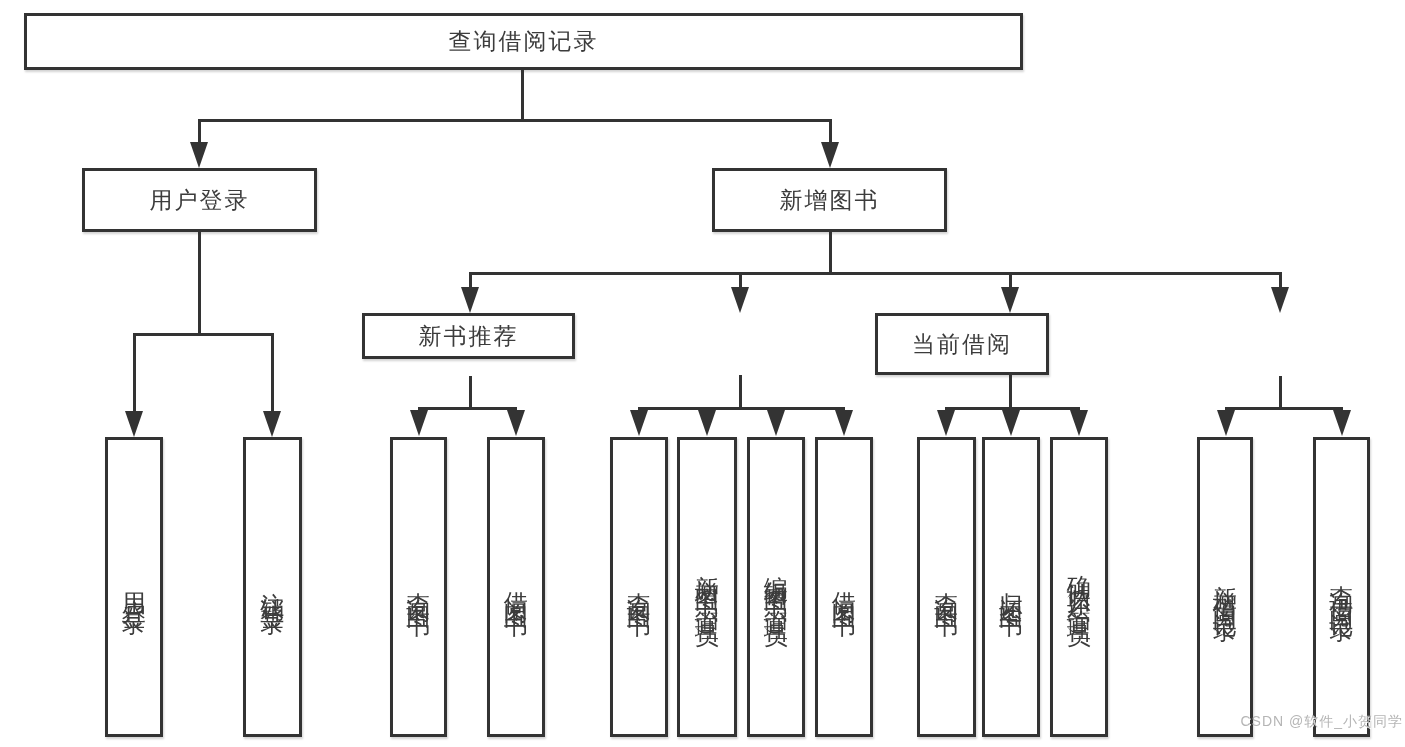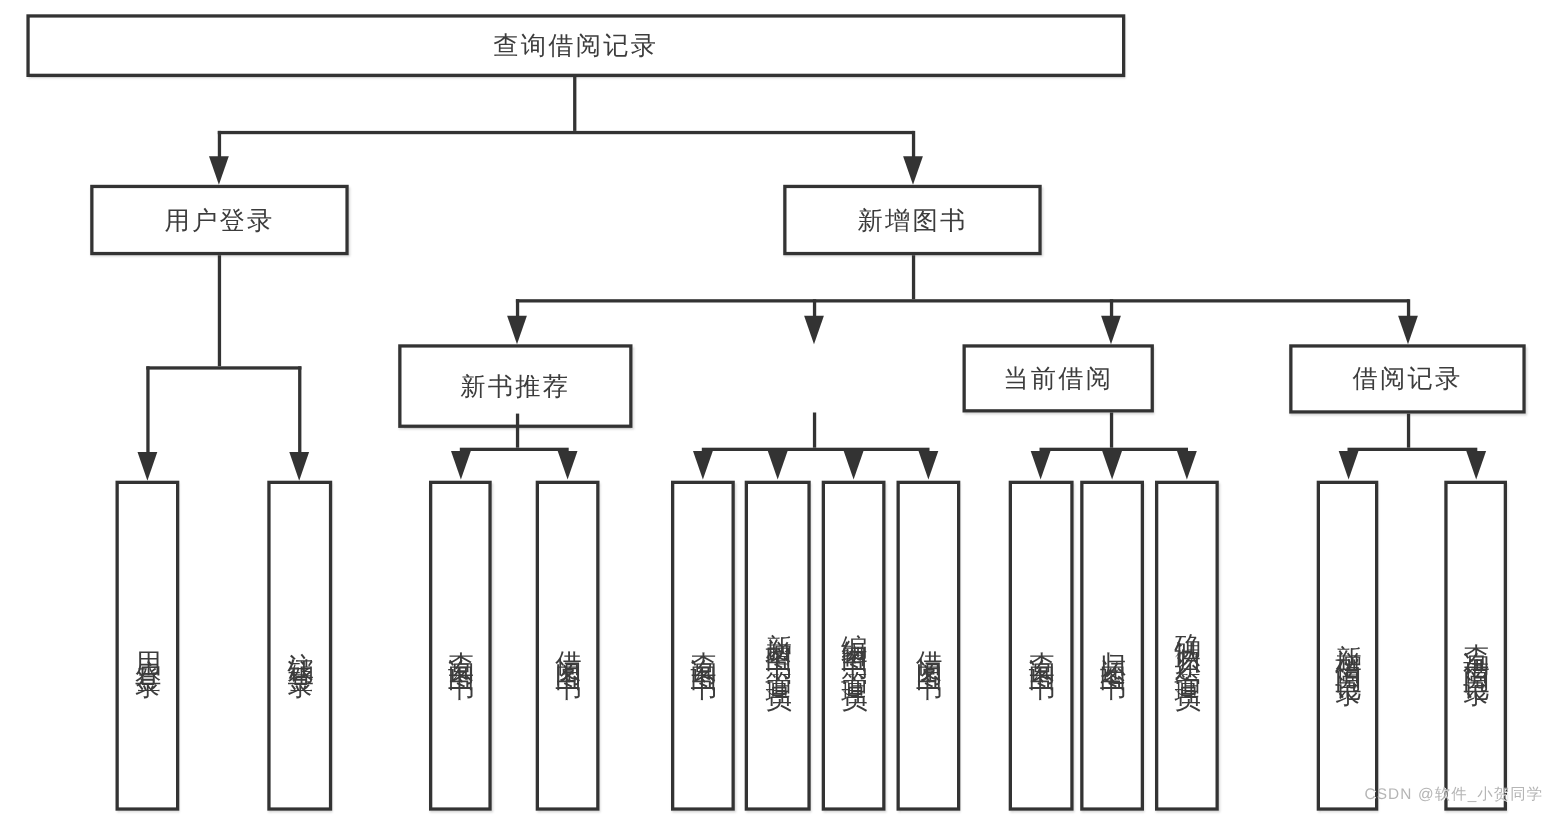--- a/index.html
+++ b/index.html
@@ -83,28 +83,25 @@
   <div class="hline" style="left:469px;top:272px;width:812px"></div>
   <div class="vline" style="left:469px;top:272px;height:18px"></div>
   <div class="vline" style="left:739px;top:272px;height:18px"></div>
   <div class="vline" style="left:1009px;top:272px;height:18px"></div>
   <div class="vline" style="left:1279px;top:272px;height:18px"></div>
   <div class="arrow" style="left:461px;top:287px"></div>
   <div class="arrow" style="left:731px;top:287px"></div>
   <div class="arrow" style="left:1001px;top:287px"></div>
   <div class="arrow" style="left:1271px;top:287px"></div>
 
-  <div class="box" style="left:362px;top:313px;width:213px;height:76px">
+  <div class="box" style="left:362px;top:313px;width:213px;height:46px">
     <span class="hlabel">新书推荐</span>
   </div>
   <div class="box" style="left:875px;top:313px;width:174px;height:62px">
     <span class="hlabel">当前借阅</span>
-  </div>
-  <div class="box" style="left:1172px;top:313px;width:215px;height:63px">
-    <span class="hlabel">借阅记录</span>
   </div>
 
   <div class="vline" style="left:469px;top:376px;height:31px"></div>
   <div class="hline" style="left:418px;top:407px;width:99px"></div>
   <div class="arrow" style="left:410px;top:410px"></div>
   <div class="arrow" style="left:507px;top:410px"></div>
 
   <div class="vline" style="left:739px;top:375px;height:32px"></div>
   <div class="hline" style="left:638px;top:407px;width:207px"></div>
   <div class="arrow" style="left:630px;top:410px"></div>

